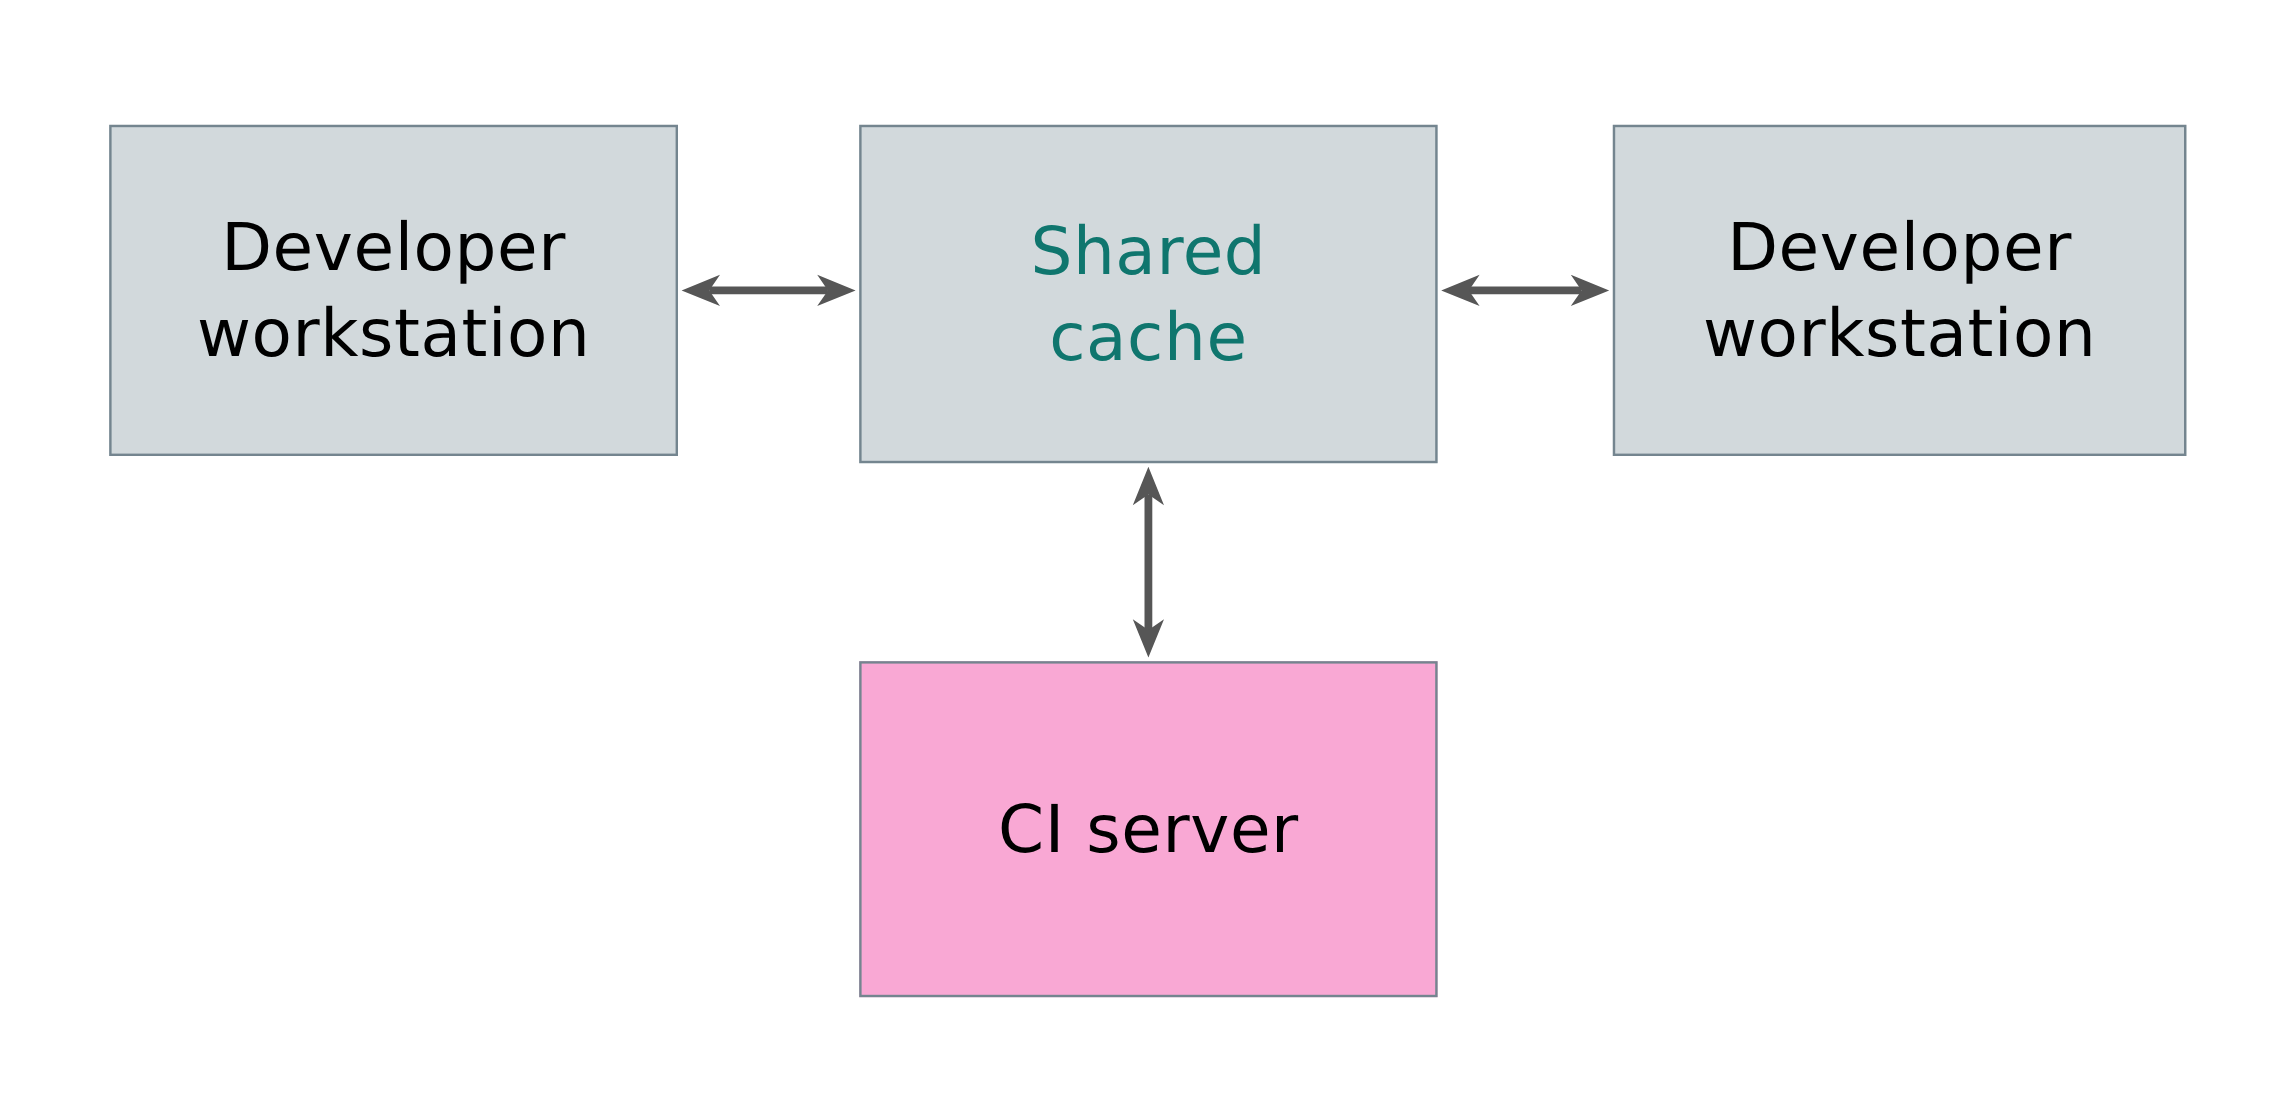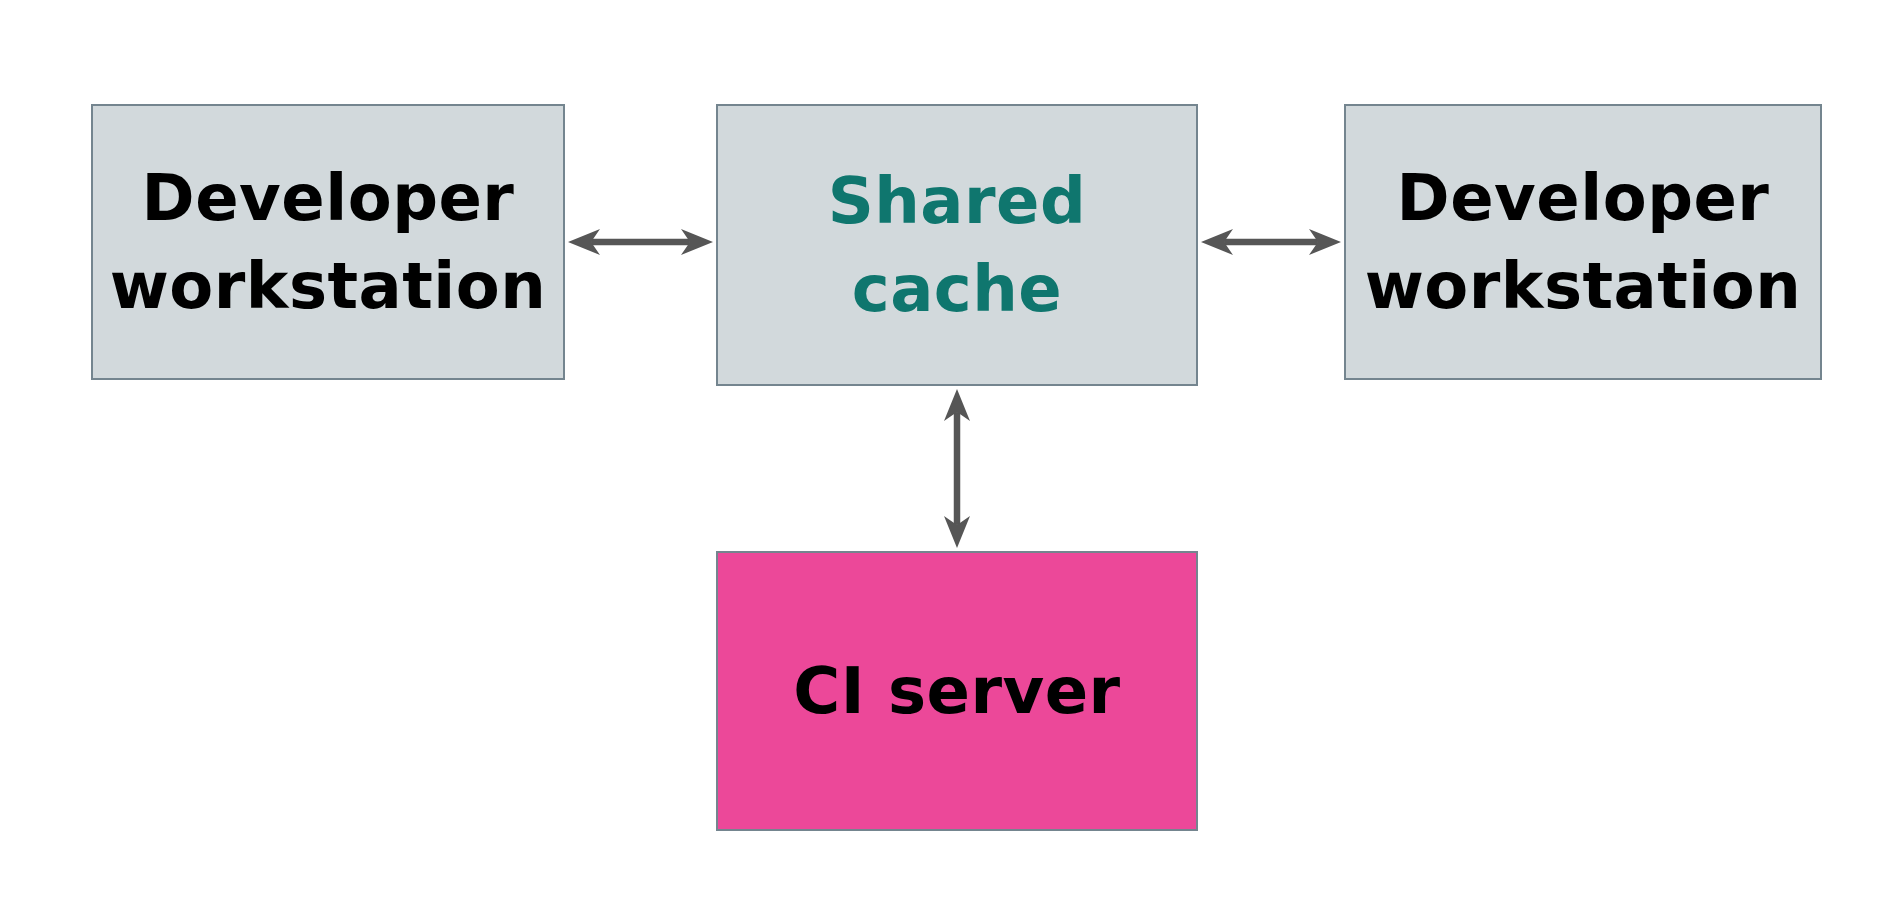--- a/index.html
+++ b/index.html
@@ -26,24 +26,24 @@
   .node {
     position: absolute;
     box-sizing: border-box;
     display: flex;
     align-items: center;
     justify-content: center;
     text-align: center;
   }
   .node-label {
     white-space: pre-line;
-    font-size: 64px;
-    line-height: 88px;
+    font-size: 55px;
+    line-height: 72px;
     letter-spacing: 0.5px;
-    font-weight: 700;
+    font-weight: 400;
   }
 </style>
 </head>
 <body>
 
 <div id="canvas">
   <svg id="connector-layer" viewBox="0 0 1900 922" xmlns="http://www.w3.org/2000/svg">
       <g>
         <line x1="591.04" y1="242" x2="689.96" y2="242" stroke="#565656" stroke-width="6.5"></line>
         <polygon points="568,242 600,255 591.04,242 600,229" fill="#565656"></polygon>
@@ -66,17 +66,17 @@
 workstation</div>
       </div>
       <div class="node" style="left: 716px; top: 104px; width: 482px; height: 282px; background: rgb(210, 217, 220); border: 2px solid rgb(116, 133, 143);">
         <div class="node-label" style="color: #0f766e;">Shared
 cache</div>
       </div>
       <div class="node" style="left: 1344px; top: 104px; width: 478px; height: 276px; background: rgb(210, 217, 220); border: 2px solid rgb(116, 133, 143);">
         <div class="node-label" style="color: rgb(0, 0, 0);">Developer
 workstation</div>
       </div>
-      <div class="node" style="left: 716px; top: 551px; width: 482px; height: 280px; background: #ec4899; border: 2px solid rgb(116, 133, 143);">
+      <div class="node" style="left: 716px; top: 551px; width: 482px; height: 280px; background: #f9a8d4; border: 2px solid rgb(116, 133, 143);">
         <div class="node-label" style="color: rgb(0, 0, 0);">CI server</div>
       </div>
     </div>
 </div>
 
 </body></html>

